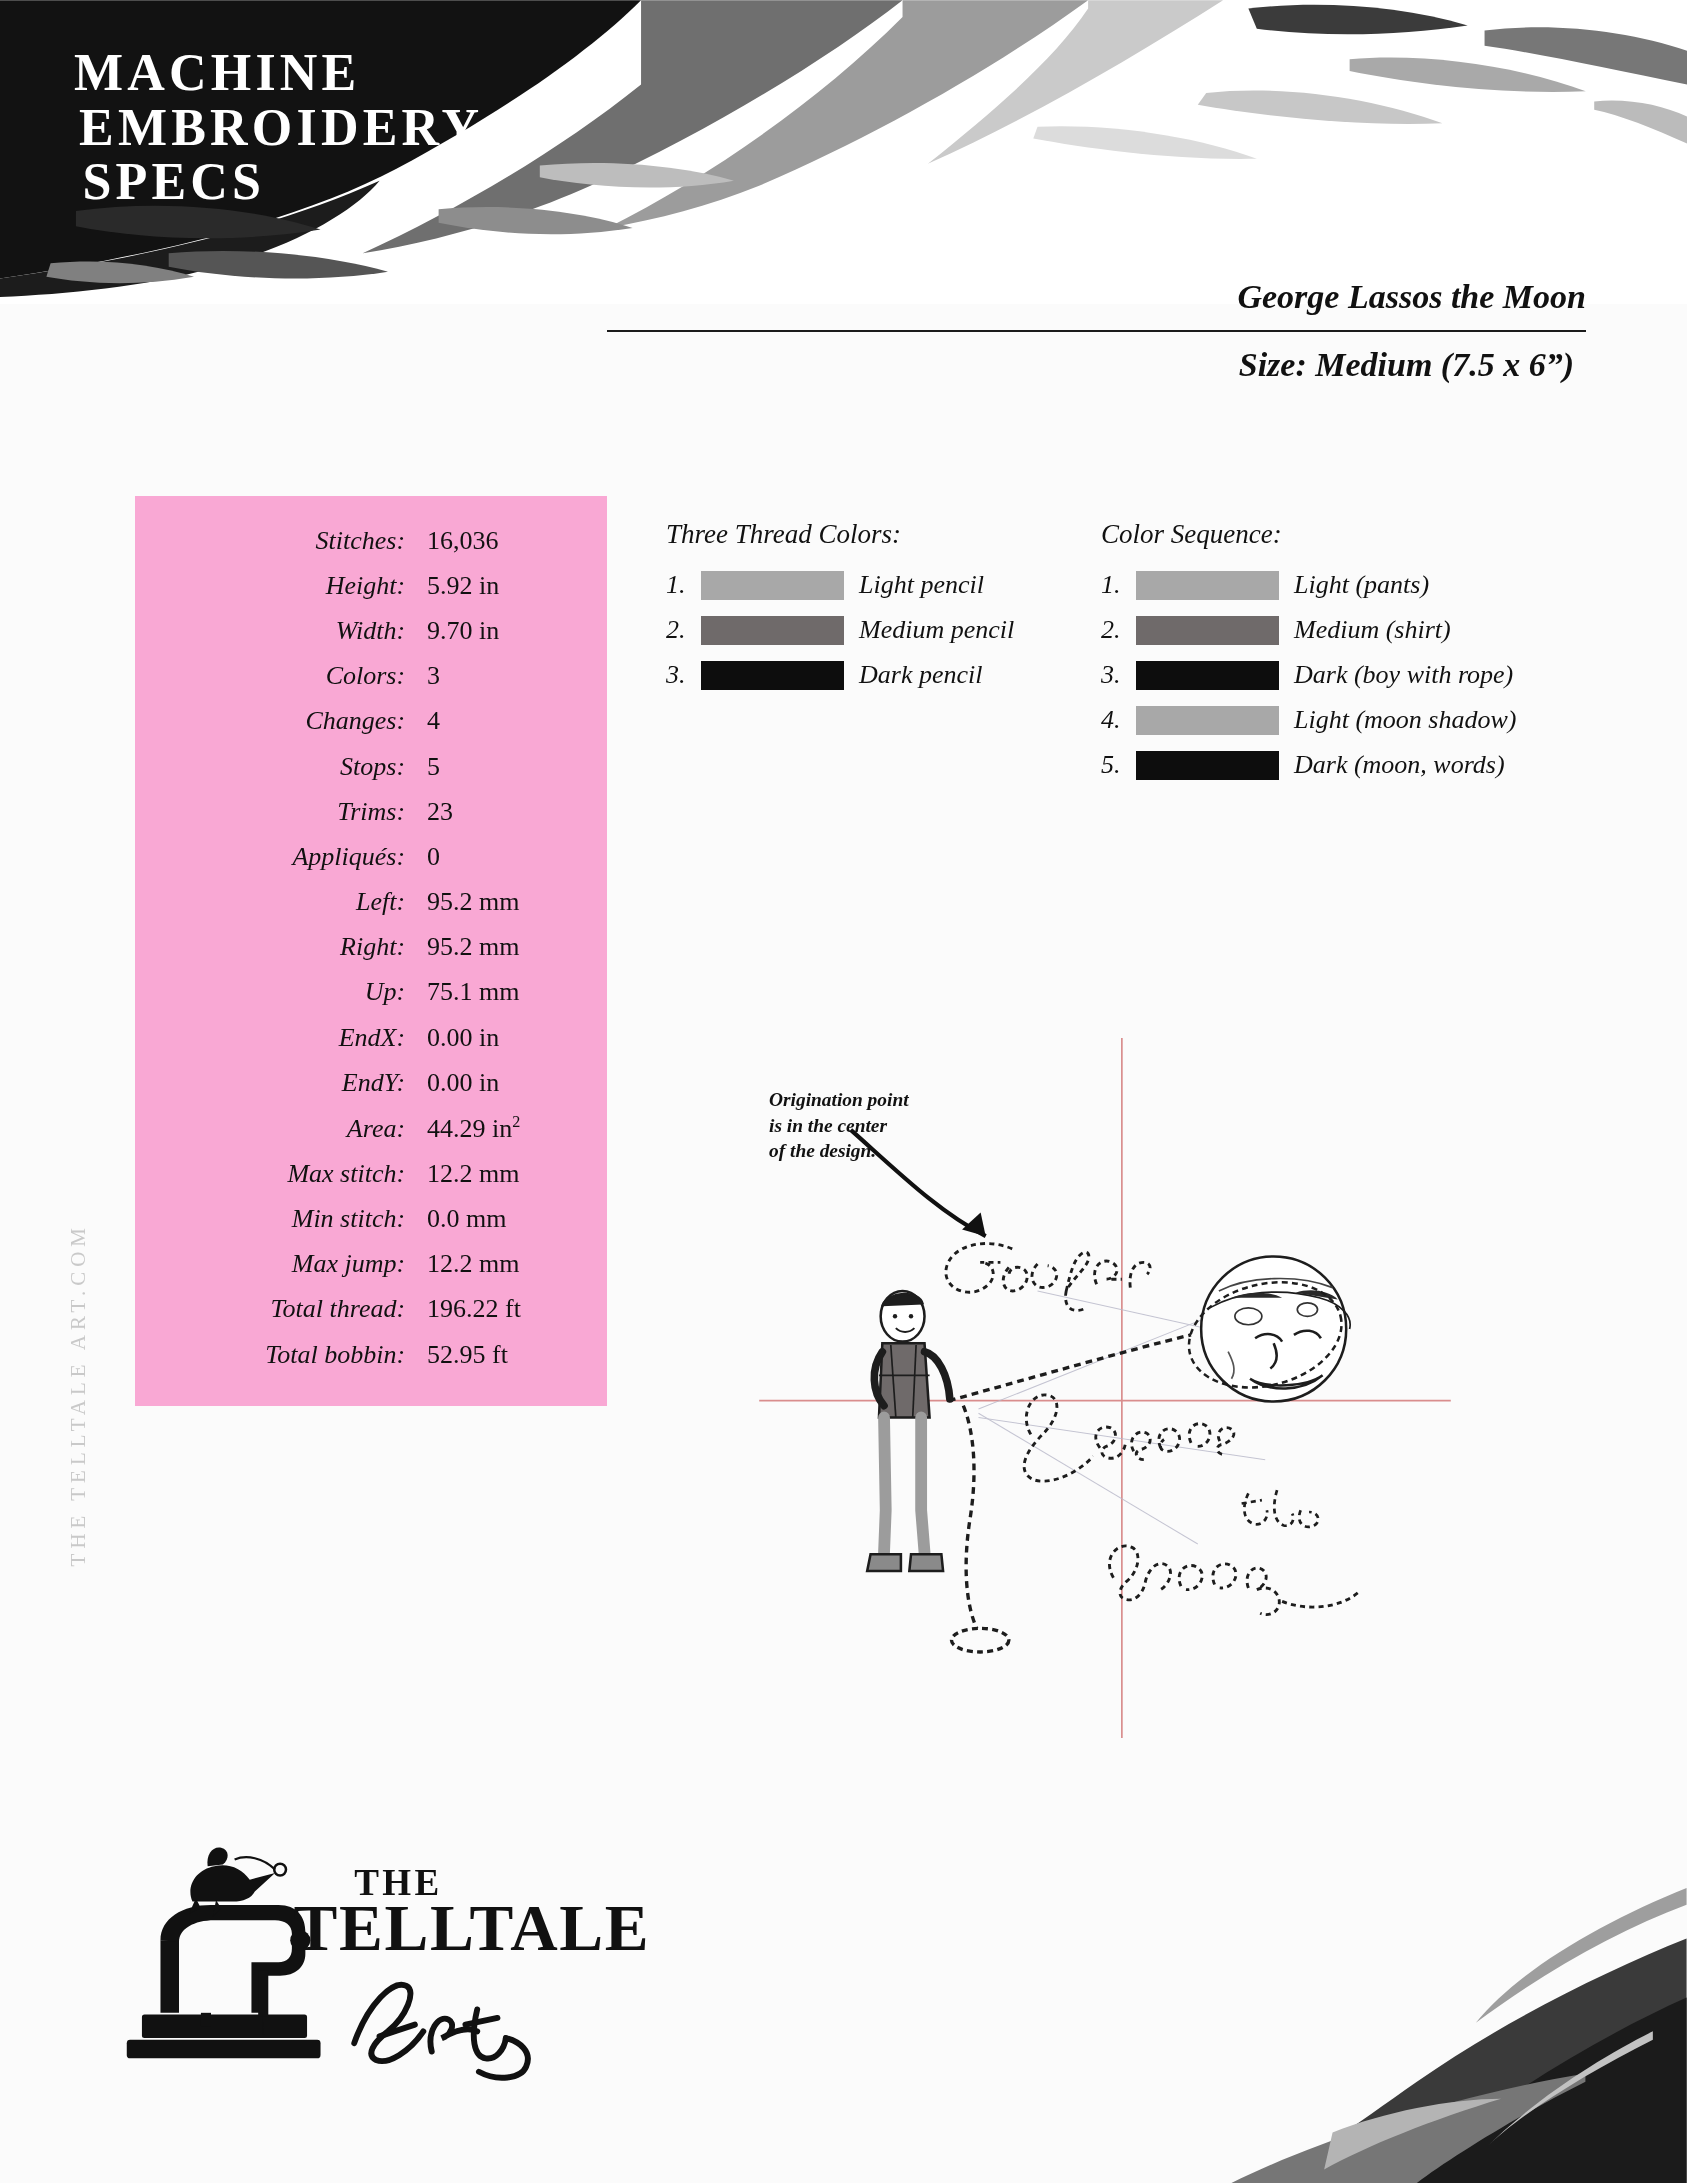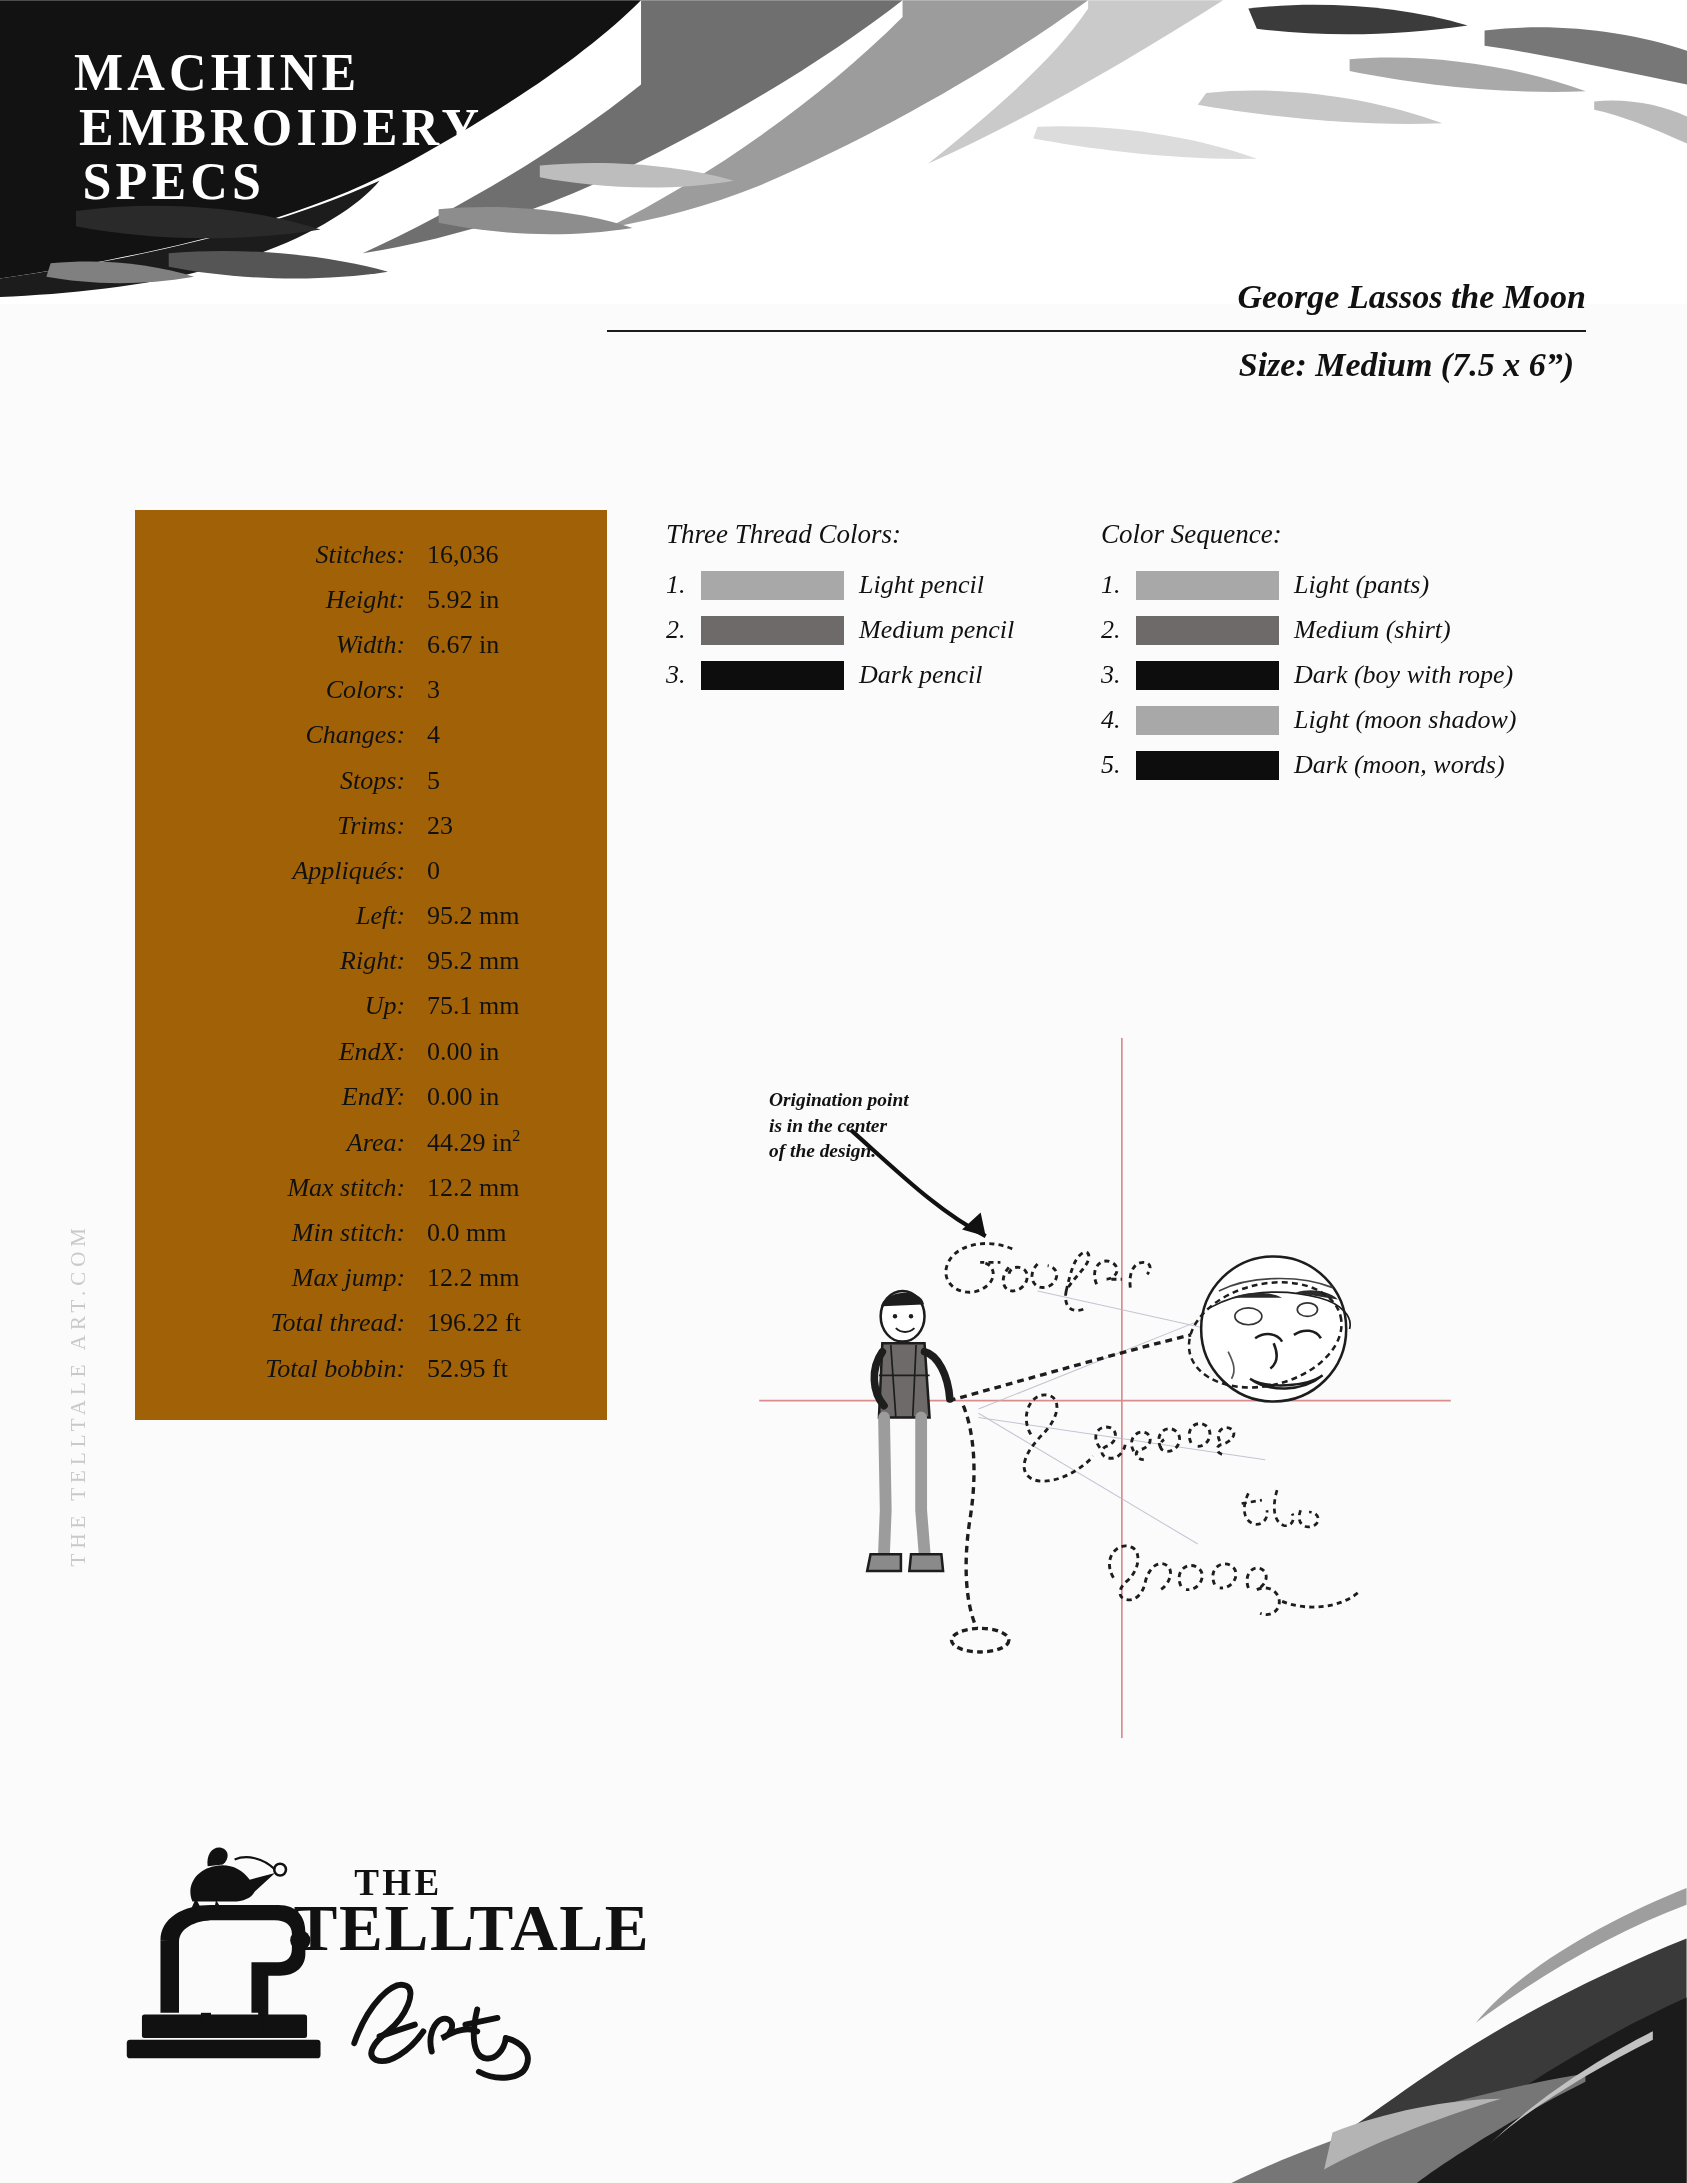--- a/index.html
+++ b/index.html
@@ -69,25 +69,25 @@
     font-size: 34px;
     font-style: italic;
     font-weight: 700;
     color: #111;
     margin: 12px;
   }
 
   
   .spec-panel {
     position: absolute;
-    top: 510px;
+    top: 496px;
     left: 135px;
     width: 472px;
     padding: 22px 25px 29px 25px;
-    background: #a16207;
+    background: #f9a8d4;
   }
   table.specs {
     border-collapse: collapse;
     width: 100%;
   }
   table.specs td {
     font-size: 26px;
     padding: 7.6px 0;
     vertical-align: baseline;
   }
@@ -252,21 +252,21 @@
         <tr>
           <td class="lbl">Stitches:</td>
           <td class="val">16,036</td>
         </tr>
         <tr>
           <td class="lbl">Height:</td>
           <td class="val">5.92 in</td>
         </tr>
         <tr>
           <td class="lbl">Width:</td>
-          <td class="val">6.67 in</td>
+          <td class="val">9.70 in</td>
         </tr>
         <tr>
           <td class="lbl">Colors:</td>
           <td class="val">3</td>
         </tr>
         <tr>
           <td class="lbl">Changes:</td>
           <td class="val">4</td>
         </tr>
         <tr>

